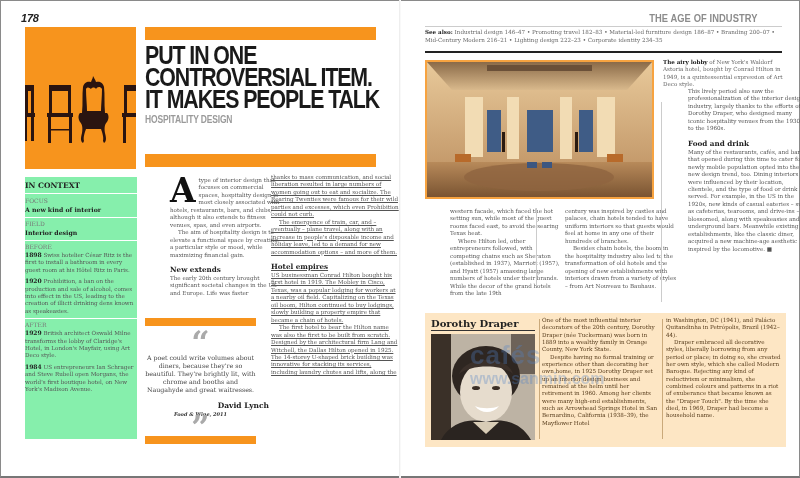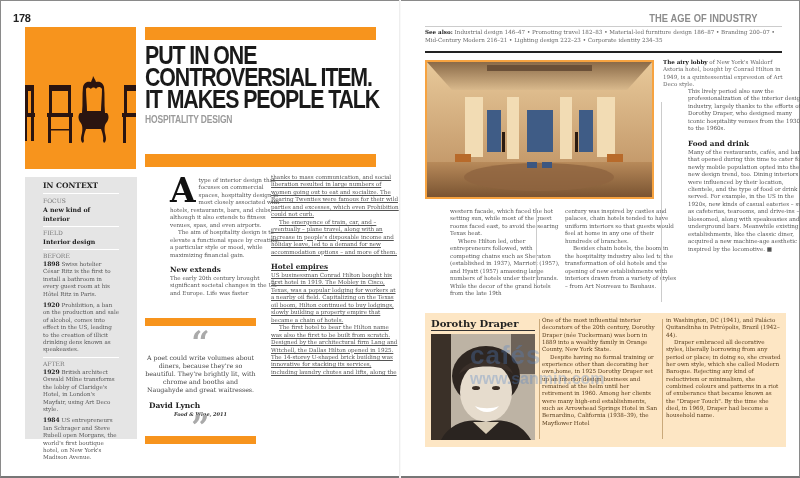--- a/index.html
+++ b/index.html
@@ -2,34 +2,34 @@
 <html><head>
 <meta charset="utf-8">
 <style>
   * { box-sizing: border-box; margin: 0; padding: 0; }
   html, body { width: 800px; height: 478px; overflow: hidden; background: #ffffff; }
   body { position: relative; font-family: "DejaVu Serif", serif; color: #333; }
   .frame { position: absolute; left: 0; top: 0; width: 800px; height: 478px; border: 1px solid #8a8a8a; border-bottom: 2px solid #777; }
   .spine { position: absolute; left: 399px; top: 0; width: 2px; height: 478px; background: linear-gradient(to right, #e8e8e8, #fff); }
 
   .pagenum { position: absolute; top: 12px; font-family: "Liberation Sans", sans-serif; font-weight: 700; font-size: 11px; color: #222; letter-spacing: -0.2px; }
-  .pn-left { left: 13px; }
+  .pn-left { left: 21px; font-style: italic; }
   .pn-right { left: 803px; transform: translateX(-100%); margin-left: 44px; }
 
   .hero { position: absolute; left: 25px; top: 27px; width: 111px; height: 142px; background: #f7941d; overflow: hidden; }
   .hero svg { position: absolute; left: 0; top: 0; }
 
   .bar { position: absolute; background: #f7941d; }
   .bar-top { left: 145px; top: 27px; width: 231px; height: 13px; }
   .bar-bottom { left: 145px; top: 154px; width: 231px; height: 13px; }
 
   .headline { position: absolute; left: 145px; top: 44px; width: 240px; font-family: "Liberation Sans", sans-serif; font-weight: 700; font-size: 26px; line-height: 22px; color: #1a1a1a; letter-spacing: -1.3px; transform: scaleX(0.82); transform-origin: left top; white-space: nowrap; }
   .subhead { position: absolute; left: 145px; top: 114px; font-family: "Liberation Sans", sans-serif; font-weight: 700; font-size: 10px; color: #9a9a9a; letter-spacing: -0.2px; transform: scaleX(0.85); transform-origin: left top; white-space: nowrap; }
 
-  .context { position: absolute; left: 25px; top: 177px; width: 112px; height: 262px; background: #e5e5e5; padding: 4px 18px; }
+  .context { position: absolute; left: 25px; top: 177px; width: 112px; height: 262px; background: #86efac; padding: 4px 0; }
   .ctx-title { font-family: "DejaVu Serif", serif; font-weight: 700; font-size: 7.5px; color: #222; padding-bottom: 3px; border-bottom: 1.5px solid #fff; margin-bottom: 3px; }
   .ctx-label { font-size: 6px; color: #777; text-transform: uppercase; line-height: 8px; }
   .ctx-value { font-weight: 700; font-size: 6.2px; color: #222; line-height: 9px; padding-bottom: 3px; border-bottom: 1.5px solid #fff; margin-bottom: 2px; }
   .ctx-entry { font-size: 5.6px; line-height: 7.4px; color: #555; margin-bottom: 3px; }
   .ctx-entry b { color: #222; font-size: 6px; }
   .ctx-sep { border-bottom: 1.5px solid #fff; margin: 1px 0 2px 0; }
 
   .col { position: absolute; font-size: 5.6px; line-height: 7.45px; color: #555; text-align: left; margin-left: 25px; }
   .col p { margin: 0; }
   .col p.ind { text-indent: 8px; }
@@ -39,21 +39,21 @@
   .dropcap { float: left; font-family: "DejaVu Serif", serif; font-weight: 900; font-size: 33px; line-height: 25px; color: #111; margin: 1px 3px 0 0; }
 
   .quote-box { position: absolute; left: 145px; top: 318px; width: 111px; height: 126px; }
   .q-bar { position: absolute; left: 0; width: 111px; height: 8px; background: #f7941d; }
   .q-bar.top { top: 0; }
   .q-bar.bot { top: 118px; }
   .q-open, .q-close { position: absolute; left: 0; width: 111px; text-align: center; font-family: "DejaVu Serif", serif; font-weight: 700; font-size: 32px; color: #aaa; line-height: 22px; }
   .q-open { top: 14px; }
   .q-close { top: 98px; }
   .q-text { position: absolute; left: 0; top: 36px; width: 111px; text-align: center; font-size: 6.3px; line-height: 8px; color: #444; }
-  .q-author { position: absolute; left: 4px; top: 83px; width: 111px; text-align: left; font-weight: 700; font-size: 7.5px; color: #222; }
+  .q-author { position: absolute; left: 13px; top: 83px; width: 111px; text-align: right; font-weight: 700; font-size: 7.5px; color: #222; }
   .q-source { position: absolute; left: 0; top: 93px; width: 111px; text-align: center; font-weight: 700; font-style: italic; font-size: 5px; color: #333; }
 
   .seealso { position: absolute; left: 425px; top: 29px; width: 360px; font-size: 5.6px; line-height: 7.6px; color: #666; }
   .seealso b { color: #222; }
   .hdr-right { position: absolute; top: 12px; right: 42px; font-family: "Liberation Sans", sans-serif; font-weight: 700; font-size: 11px; color: #8c8c8c; letter-spacing: 0.1px; transform: scaleX(0.85); transform-origin: right top; white-space: nowrap; }
   .hdr-line { position: absolute; left: 425px; top: 26px; width: 357px; height: 1px; background: #ccc; }
   .thick-line { position: absolute; left: 425px; top: 51px; width: 357px; height: 2px; background: #222; }
 
   .photo { position: absolute; left: 425px; top: 60px; width: 229px; height: 139px; border: 2px solid #f7a340; background: #c79b6a; overflow: hidden; }
   .photo svg { display: block; }

